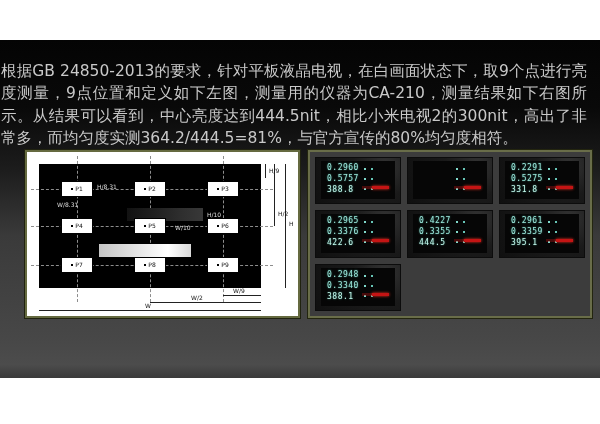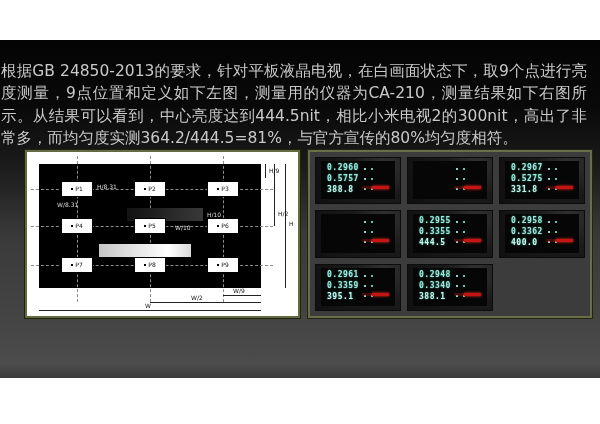--- a/index.html
+++ b/index.html
@@ -59,21 +59,21 @@
   }
   .grid{
     display:grid;width:100%;height:100%;box-sizing:border-box;
     grid-template-columns:repeat(3,1fr);grid-template-rows:repeat(3,1fr);
     gap:6px;padding:5px;
   }
   .photo{
     position:relative;border:1px solid #0c0c0c;
     background:radial-gradient(circle at 82% 15%,#333 0%,#1a1a1a 40%,#101010 100%);
   }
-  .lcd{position:absolute;left:5px;right:5px;top:3px;bottom:4px;background:#060606;font-weight:bold;}
+  .lcd{position:absolute;left:5px;right:5px;top:3px;bottom:4px;background:#060606;}
   .digits{
     position:absolute;left:6px;top:1px;
     font-family:"DejaVu Sans Mono","Liberation Mono",monospace;
     font-size:8px;line-height:11px;letter-spacing:0.5px;
     color:#9ce8dc;text-shadow:0 0 2px rgba(110,255,230,0.55);
   }
   .digits .lv{color:#c6fbef;}
   .marks{
     position:absolute;left:58%;top:7px;width:2px;height:2px;background:#7fd8ca;
     box-shadow:0 10px 0 #7fd8ca,0 20px 0 #7fd8ca,7px 0 0 #66c4b6,7px 10px 0 #66c4b6,7px 20px 0 #66c4b6;
@@ -178,59 +178,53 @@
       <div class="photo">
           <div class="lcd">
         <div class="marks"></div>
             <div class="redbar"></div>
       </div>
         </div>
 
       <div class="photo">
           <div class="lcd">
         <div class="digits">
-              <div>0.2967</div>
+              <div>0.2291</div>
               <div>0.5275</div>
               <div class="lv">331.8</div>
             </div>
         <div class="marks"></div>
             <div class="redbar"></div>
       </div>
         </div>
 
       <div class="photo">
           <div class="lcd">
-        <div class="marks"></div>
-            <div class="redbar"></div>
-      </div>
-        </div>
-
-      <div class="photo">
-          <div class="lcd">
-        <div class="digits">
-              <div>0.2955</div>
+        <div class="digits">
+              <div>0.2965</div>
+              <div>0.3376</div>
+              <div class="lv">422.6</div>
+            </div>
+        <div class="marks"></div>
+            <div class="redbar"></div>
+      </div>
+        </div>
+
+      <div class="photo">
+          <div class="lcd">
+        <div class="digits">
+              <div>0.4227</div>
               <div>0.3355</div>
               <div class="lv">444.5</div>
             </div>
         <div class="marks"></div>
             <div class="redbar"></div>
       </div>
         </div>
 
-      <div class="photo">
-          <div class="lcd">
-        <div class="digits">
-              <div>0.2958</div>
-              <div>0.3362</div>
-              <div class="lv">400.0</div>
-            </div>
-        <div class="marks"></div>
-            <div class="redbar"></div>
-      </div>
-        </div>
 
       <div class="photo">
           <div class="lcd">
         <div class="digits">
               <div>0.2961</div>
               <div>0.3359</div>
               <div class="lv">395.1</div>
             </div>
         <div class="marks"></div>
             <div class="redbar"></div>

